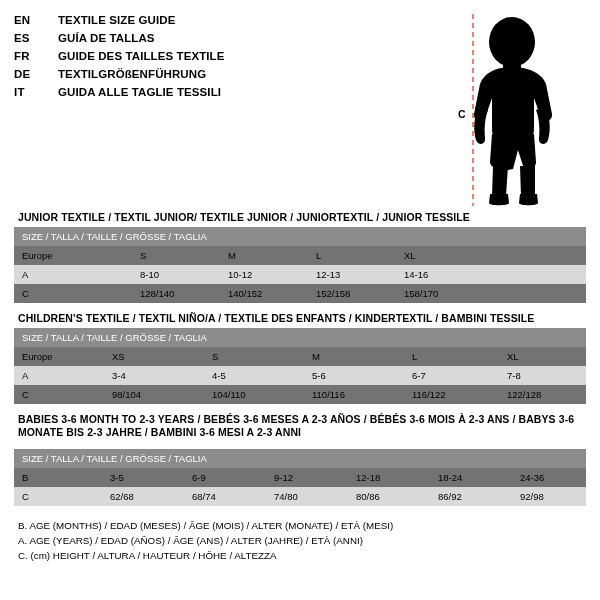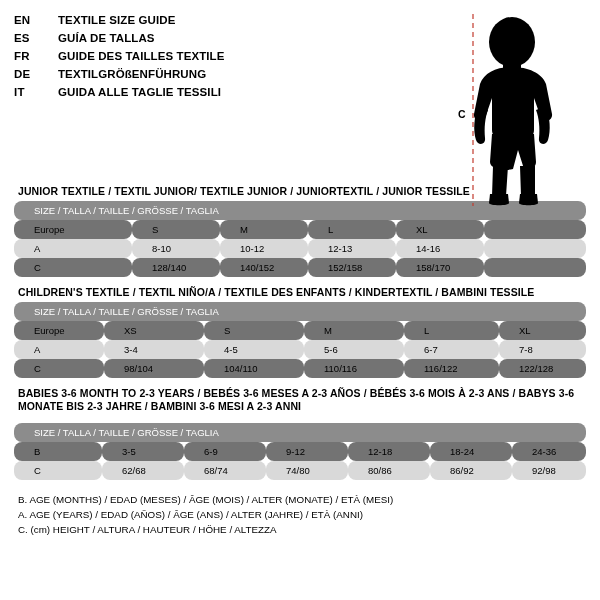--- a/index.html
+++ b/index.html
@@ -77,24 +77,23 @@
     line-height: 13px;
     padding-bottom: 10px;
   }
   table.size-table {
     width: 100%;
     border-collapse: collapse;
     table-layout: fixed;
   }
   table.size-table td {
     font-size: 9.5px;
-    padding: 2px 0 2px 20px;
+    padding: 2px 0 2px 8px;
     height: 15px;
     vertical-align: middle;
-    border-radius: 8px;
   }
   tr.head-row td {
     background: #8c8c8c;
     color: #ffffff;
     font-weight: normal;
     font-size: 9.5px;
   }
   tr.band td {
     background: #d9d9d9;
   }
@@ -163,21 +162,21 @@
 
         <path d="M80 156 L95 156 L95 186 C95 192 81 192 81 186 Z"></path>
 
         <path d="M50 184 L68 184 L69 193 C69 196 49 196 49 193 Z"></path>
         <path d="M80 184 L97 184 L98 193 C98 196 79 196 79 193 Z"></path>
       </g>
     </svg>
     <span class="c-label">C</span>
   </div>
 
-  <div class="section" style="margin-top:78px;">
+  <div class="section" style="margin-top:104px;">
     <div class="section-title">JUNIOR TEXTILE / TEXTIL JUNIOR/ TEXTILE JUNIOR / JUNIORTEXTIL / JUNIOR TESSILE</div>
     <table class="size-table">
       <colgroup>
         <col style="width:118px">
           <col style="width:88px">
           <col style="width:88px">
           <col style="width:88px">
           <col style="width:88px">
           <col>
       </colgroup>

